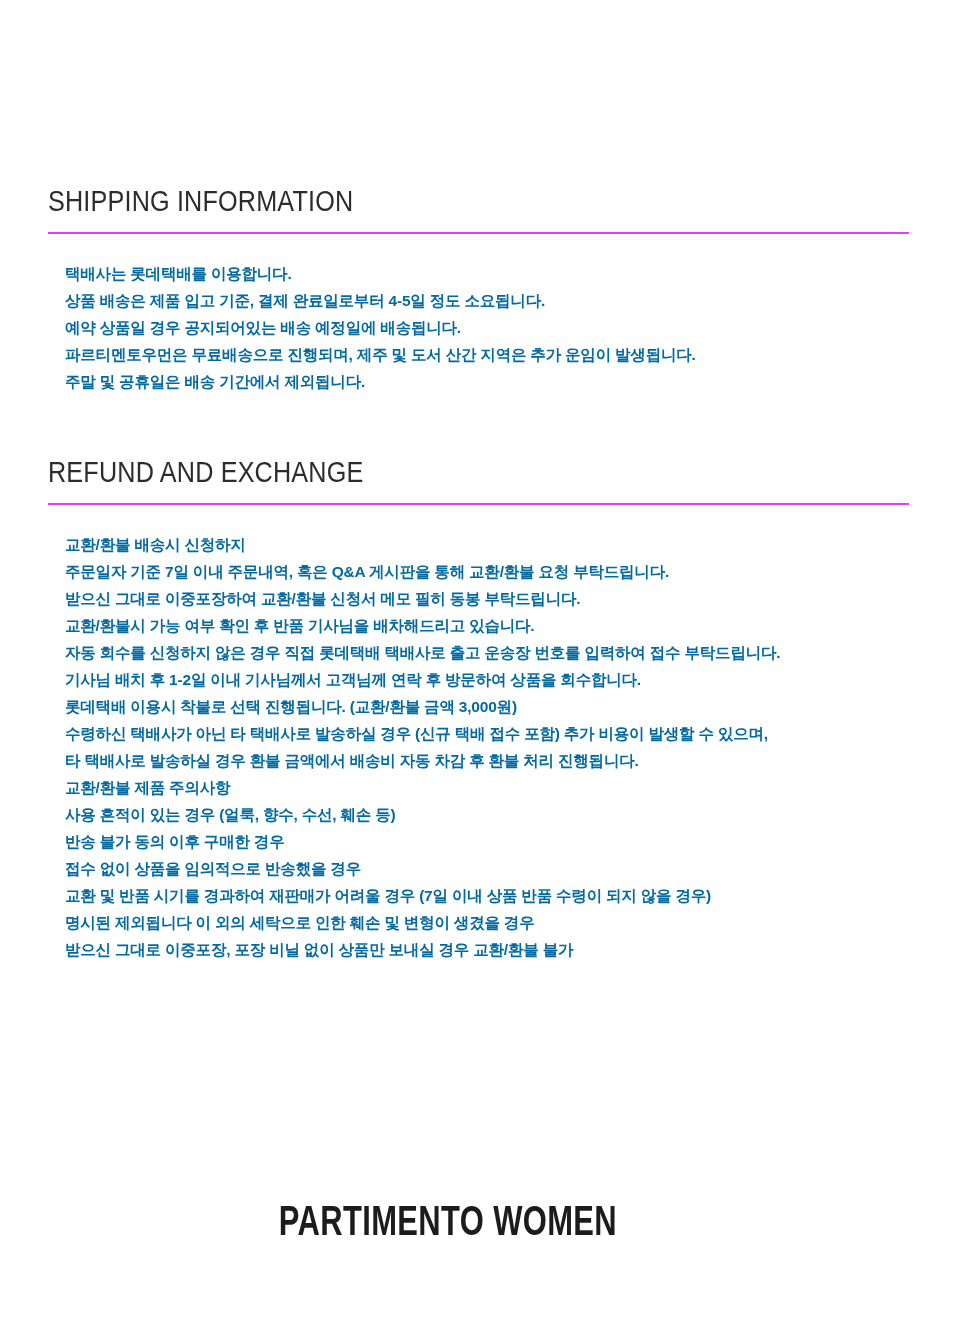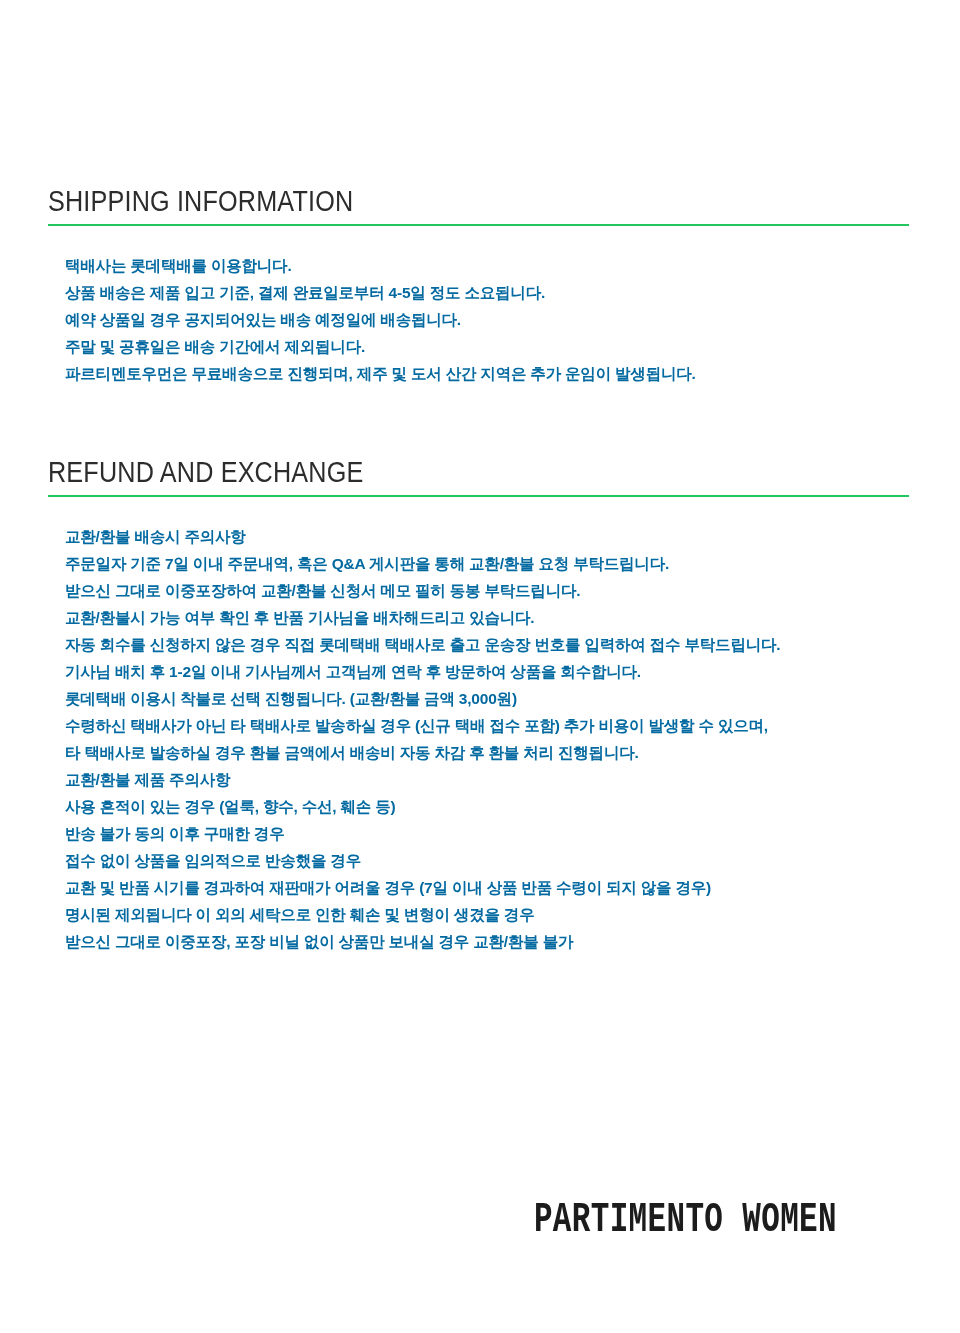--- a/index.html
+++ b/index.html
@@ -21,22 +21,22 @@
     overflow: hidden;
   }
   .section {
     position: absolute;
     left: 48px;
     width: 861px;
   }
   .section-shipping { top: 186px; }
   .section-refund   { top: 457px; }
   .section-header {
-    border-bottom: 2px solid #22c55e;
-    padding-bottom: 8px;
+    border-bottom: 2px solid #d946ef;
+    padding-bottom: 16px;
     white-space: nowrap;
   }
   .section-title {
     display: inline-block;
     font-size: 30px;
     line-height: 30px;
     font-weight: 400;
     color: #2c2c2c;
     letter-spacing: 0.2px;
     transform: scaleX(0.84);
@@ -55,22 +55,21 @@
     font-weight: 700;
     color: #0369a1;
     letter-spacing: -0.2px;
     white-space: nowrap;
   }
   .brand-footer {
     position: absolute;
     top: 1196px;
     left: 0;
     width: 896px;
-    text-align: right;
-    font-family: Liberation Mono, monospace;
+    text-align: center;
   }
   .brand {
     display: inline-block;
     font-size: 43px;
     line-height: 48px;
     font-weight: 700;
     color: #1c1c1c;
     letter-spacing: 0.5px;
     transform: scaleX(0.72);
     transform-origin: 50% 50%;
@@ -84,33 +83,33 @@
 
   <section class="section section-shipping">
     <div class="section-header">
       <span class="section-title">SHIPPING INFORMATION</span>
     </div>
     <div class="lines">
         <div class="para">
           <div class="line">택배사는 롯데택배를 이용합니다.</div>
           <div class="line">상품 배송은 제품 입고 기준, 결제 완료일로부터 4-5일 정도 소요됩니다.</div>
           <div class="line">예약 상품일 경우 공지되어있는 배송 예정일에 배송됩니다.</div>
+          <div class="line">파르티멘토우먼은 무료배송으로 진행되며, 제주 및 도서 산간 지역은 추가 운임이 발생됩니다.</div>
           <div class="line">주말 및 공휴일은 배송 기간에서 제외됩니다.</div>
-          <div class="line">파르티멘토우먼은 무료배송으로 진행되며, 제주 및 도서 산간 지역은 추가 운임이 발생됩니다.</div>
         </div>
       </div>
   </section>
 
   <section class="section section-refund">
     <div class="section-header">
       <span class="section-title">REFUND AND EXCHANGE</span>
     </div>
     <div class="lines">
         <div class="para">
-          <div class="line">교환/환불 배송시 주의사항</div>
+          <div class="line">교환/환불 배송시 신청하지</div>
           <div class="line">주문일자 기준 7일 이내 주문내역, 혹은 Q&amp;A 게시판을 통해 교환/환불 요청 부탁드립니다.</div>
           <div class="line">받으신 그대로 이중포장하여 교환/환불 신청서 메모 필히 동봉 부탁드립니다.</div>
           <div class="line">교환/환불시 가능 여부 확인 후 반품 기사님을 배차해드리고 있습니다.</div>
           <div class="line">자동 회수를 신청하지 않은 경우 직접 롯데택배 택배사로 출고 운송장 번호를 입력하여 접수 부탁드립니다.</div>
           <div class="line">기사님 배치 후 1-2일 이내 기사님께서 고객님께 연락 후 방문하여 상품을 회수합니다.</div>
           <div class="line">롯데택배 이용시 착불로 선택 진행됩니다. (교환/환불 금액 3,000원)</div>
           <div class="line">수령하신 택배사가 아닌 타 택배사로 발송하실 경우 (신규 택배 접수 포함) 추가 비용이 발생할 수 있으며,</div>
           <div class="line">타 택배사로 발송하실 경우 환불 금액에서 배송비 자동 차감 후 환불 처리 진행됩니다.</div>
         </div>
         <div class="para">

